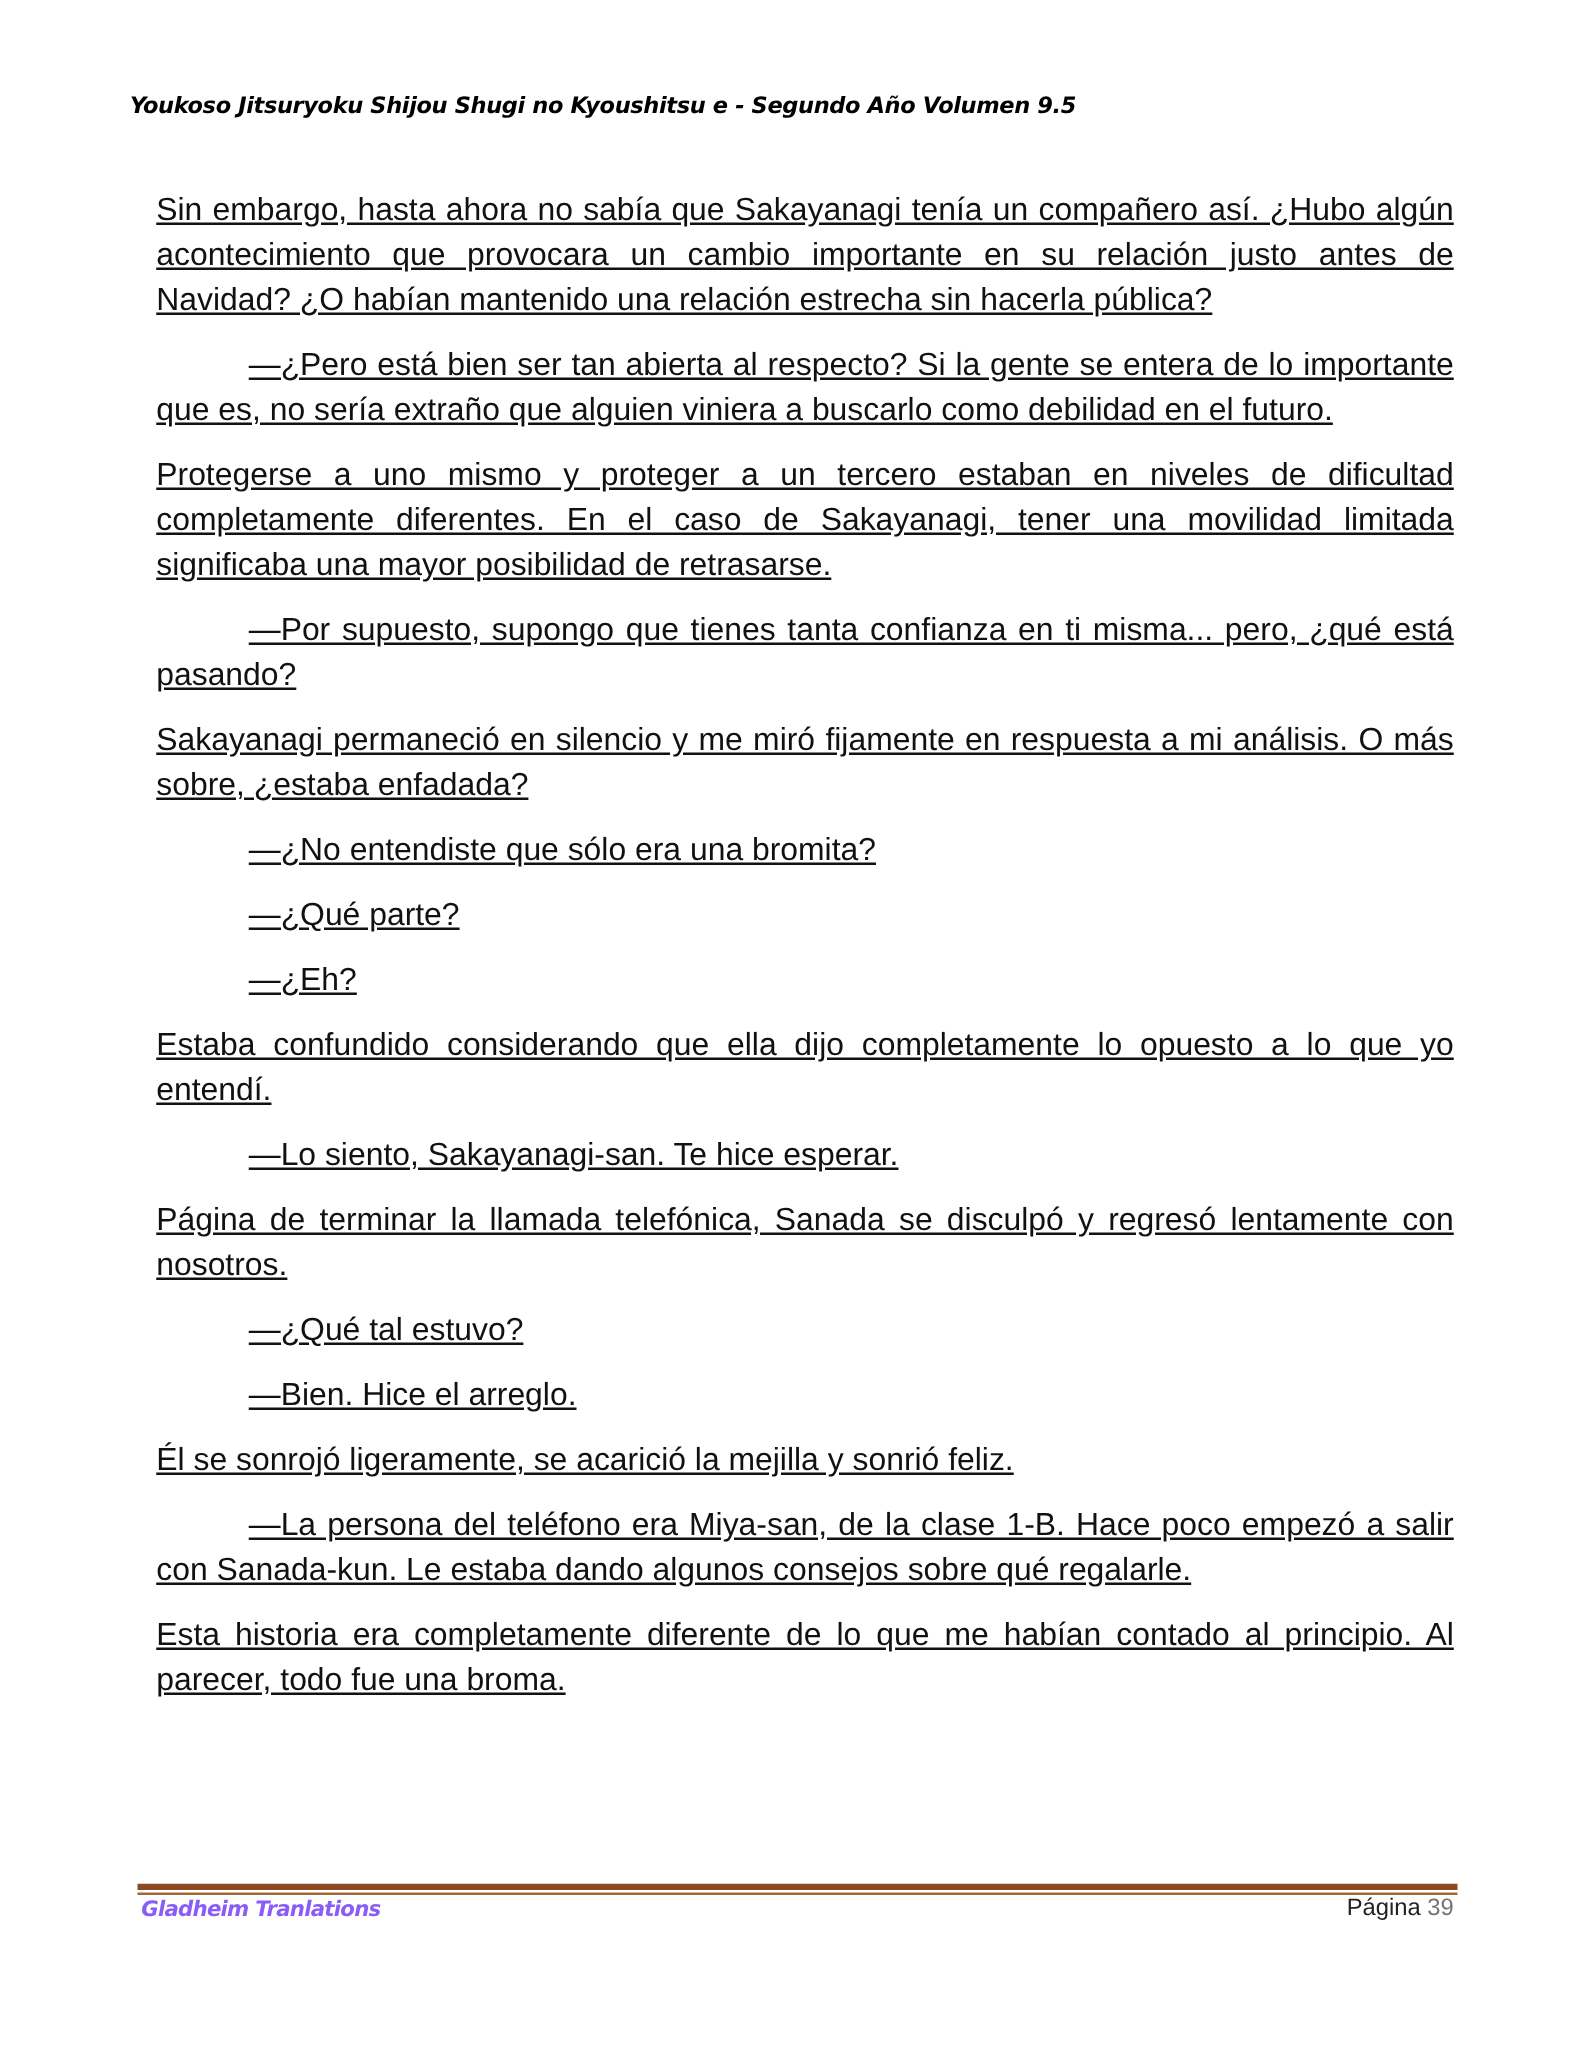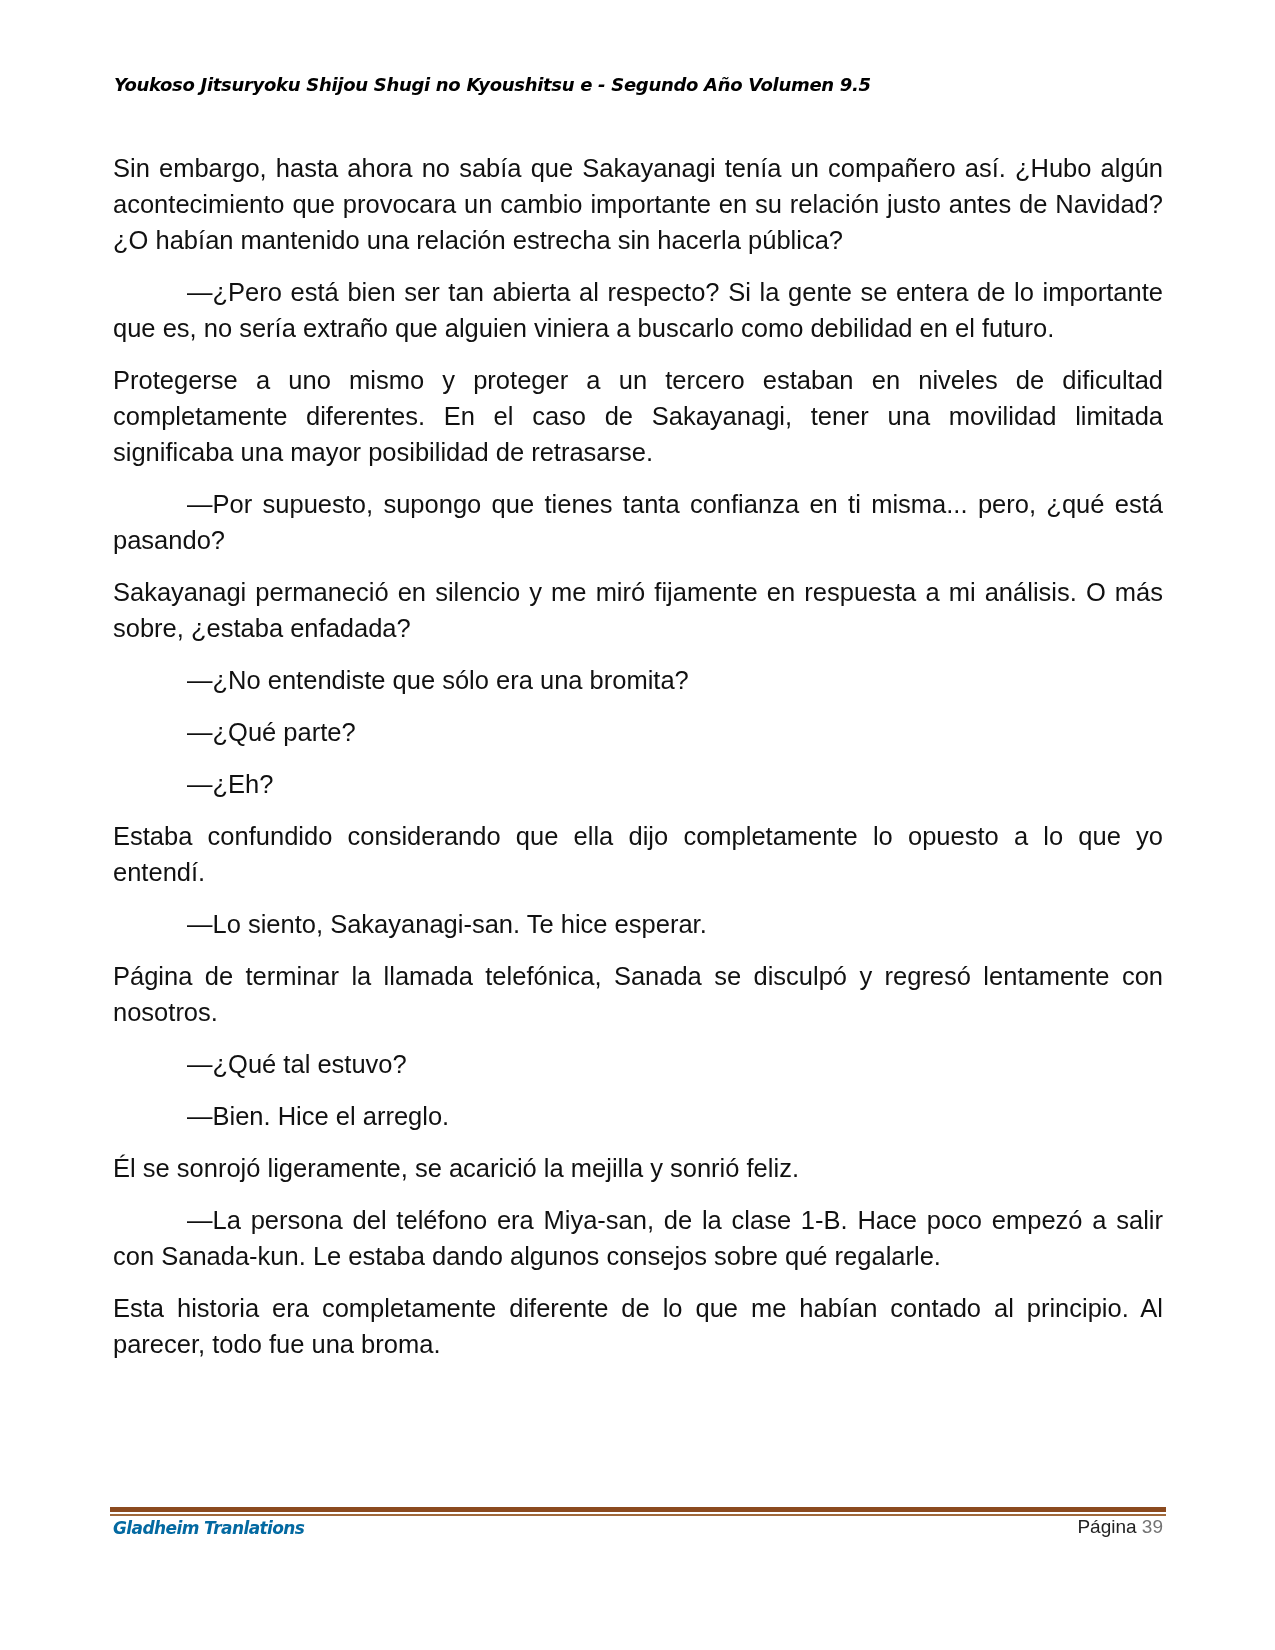--- a/index.html
+++ b/index.html
@@ -1,41 +1,41 @@
 <!DOCTYPE html>
 <html><head>
   <meta charset="utf-8">
   <style>
     html, body { margin: 0; padding: 0; background: #ffffff; }
     body { width: 1275px; height: 1650px; position: relative; overflow: hidden; }
     .page-header {
-      position: absolute; left: 114px; top: 74px;
+      position: absolute; left: 104px; top: 74px;
       font-family: "DejaVu Sans", sans-serif;
       font-weight: bold; font-style: italic;
       font-size: 18px; color: #000;
       letter-spacing: -0.3px;
       white-space: nowrap;
     }
     .content {
       position: absolute; left: 113px; top: 150px; width: 1050px;
       font-family: "Liberation Sans", sans-serif;
       font-size: 25.5px; line-height: 36px; color: #111;
     }
-    .content p { margin: 0 0 16px 0; text-align: justify; }
+    .content p { margin: 0 0 16px 12px; text-align: justify; text-decoration: underline; }
     .content p.dialog { text-indent: 74px; }
     .footer-rule {
       position: absolute; left: 110px; top: 1507px; width: 1056px; height: 10px;
     }
     .footer-rule .thick { position: absolute; left: 0; top: 0; width: 100%; height: 5px; background: #8b4a1f; }
     .footer-rule .thin { position: absolute; left: 0; top: 7px; width: 100%; height: 2px; background: #a0683a; }
     .footer-left {
       position: absolute; left: 113px; top: 1518px;
       font-family: "DejaVu Sans", sans-serif;
       font-weight: bold; font-style: italic; font-size: 17px;
-      letter-spacing: -0.6px; color: #0369a1;
+      letter-spacing: -0.6px; color: #8b5cf6;
     }
     .footer-right {
       position: absolute; right: 112px; top: 1516px;
       font-family: "Liberation Sans", sans-serif;
       font-size: 19px; color: #222;
     }
     .footer-right .num { color: #737373; }
   </style>
 </head>
 <body>

